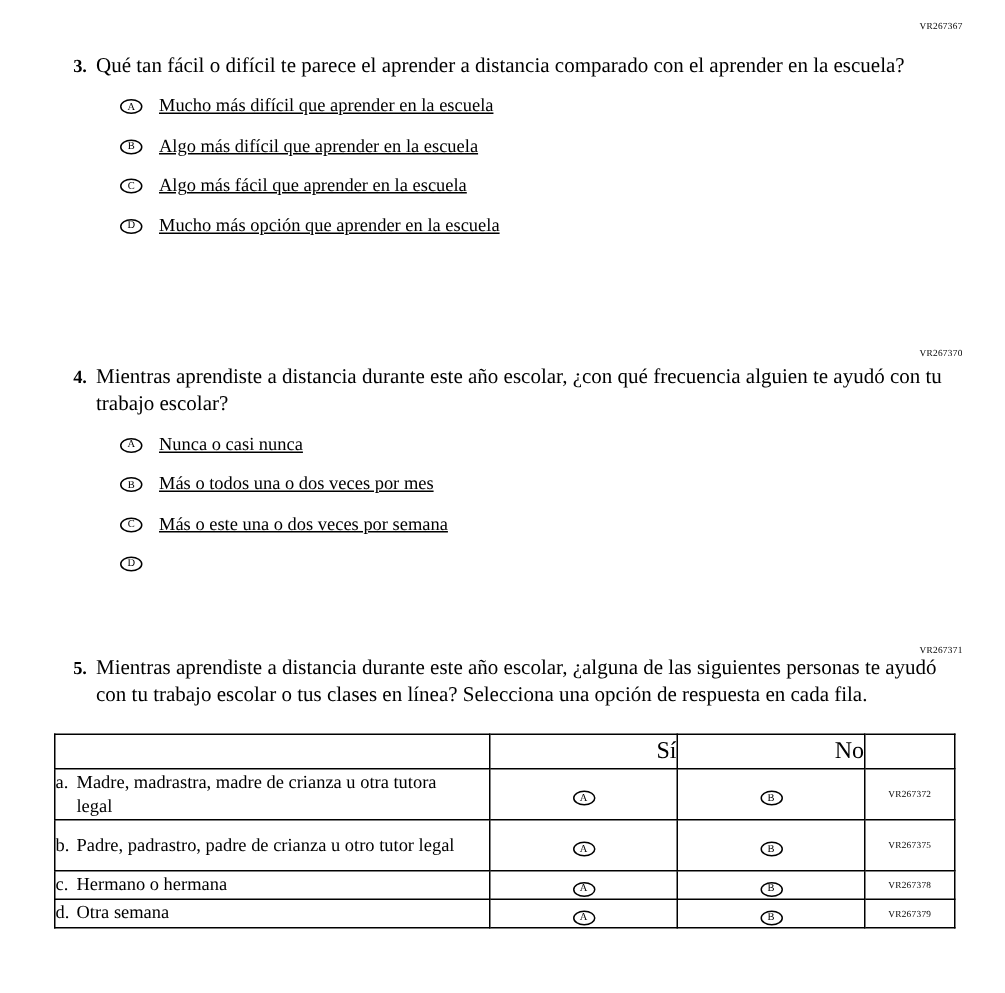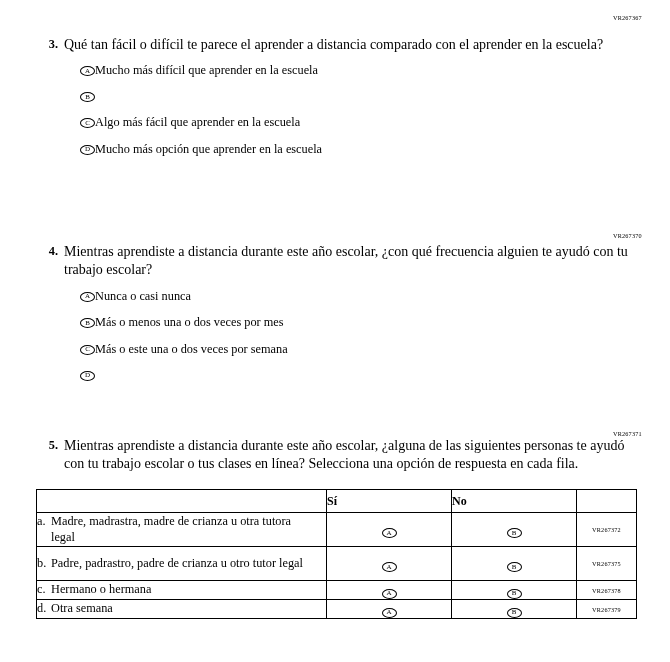--- a/index.html
+++ b/index.html
@@ -77,21 +77,23 @@
     justify-content: center;
     font-family: "Liberation Serif", serif;
     font-size: 7px;
     line-height: 1;
     color: #000;
     background: #fff;
     box-sizing: border-box;
   }
   .opt-label {
     font-size: 12.3px;
+    margin-left: 11px;
     line-height: 1.3;
+    text-decoration: underline;
   }
   
   .grid-wrap {
     position: absolute;
     left: 36px;
     top: 489px;
     width: 600px;
   }
   table.grid {
     border-collapse: collapse;
@@ -101,23 +103,23 @@
   table.grid td, table.grid th {
     border: 1px solid #000;
     padding: 0;
     vertical-align: middle;
   }
   .col-stem { width: 290px; }
   .col-resp { width: 125px; }
   .col-code { width: 60px; }
   .hdr {
     height: 22px;
-    text-align: left;
-    font-size: 12px;
-    font-weight: bold;
+    text-align: right;
+    font-size: 16px;
+    font-weight: normal;
   }
   .hdr.blank { border-bottom: 1px solid #000; }
   .stem-cell {
     font-size: 12.3px;
     padding: 4px 6px 4px 7px;
     line-height: 1.24;
   }
   .stem-cell .letter {
     display: inline-block;
     width: 14px;
@@ -151,20 +153,21 @@
       <div class="q-num">3.</div>
       <div class="q-text">Qué tan fácil o difícil te parece el aprender a distancia comparado con el aprender en la escuela?</div>
     </div>
     <div class="options">
       <div class="option">
         <span class="bubble">A</span>
         <span class="opt-label">Mucho más difícil que aprender en la escuela</span>
       </div>
       <div class="option">
         <span class="bubble">B</span>
+        <span class="opt-label">Algo más difícil que aprender en la escuela</span>
       </div>
       <div class="option">
         <span class="bubble">C</span>
         <span class="opt-label">Algo más fácil que aprender en la escuela</span>
       </div>
       <div class="option">
         <span class="bubble">D</span>
         <span class="opt-label">Mucho más opción que aprender en la escuela</span>
       </div>
     </div>
@@ -177,21 +180,21 @@
       <div class="q-num">4.</div>
       <div class="q-text">Mientras aprendiste a distancia durante este año escolar, ¿con qué frecuencia alguien te ayudó con tu trabajo escolar?</div>
     </div>
     <div class="options">
       <div class="option">
         <span class="bubble">A</span>
         <span class="opt-label">Nunca o casi nunca</span>
       </div>
       <div class="option">
         <span class="bubble">B</span>
-        <span class="opt-label">Más o menos una o dos veces por mes</span>
+        <span class="opt-label">Más o todos una o dos veces por mes</span>
       </div>
       <div class="option">
         <span class="bubble">C</span>
         <span class="opt-label">Más o este una o dos veces por semana</span>
       </div>
       <div class="option">
         <span class="bubble">D</span>
       </div>
     </div>
   </div>

